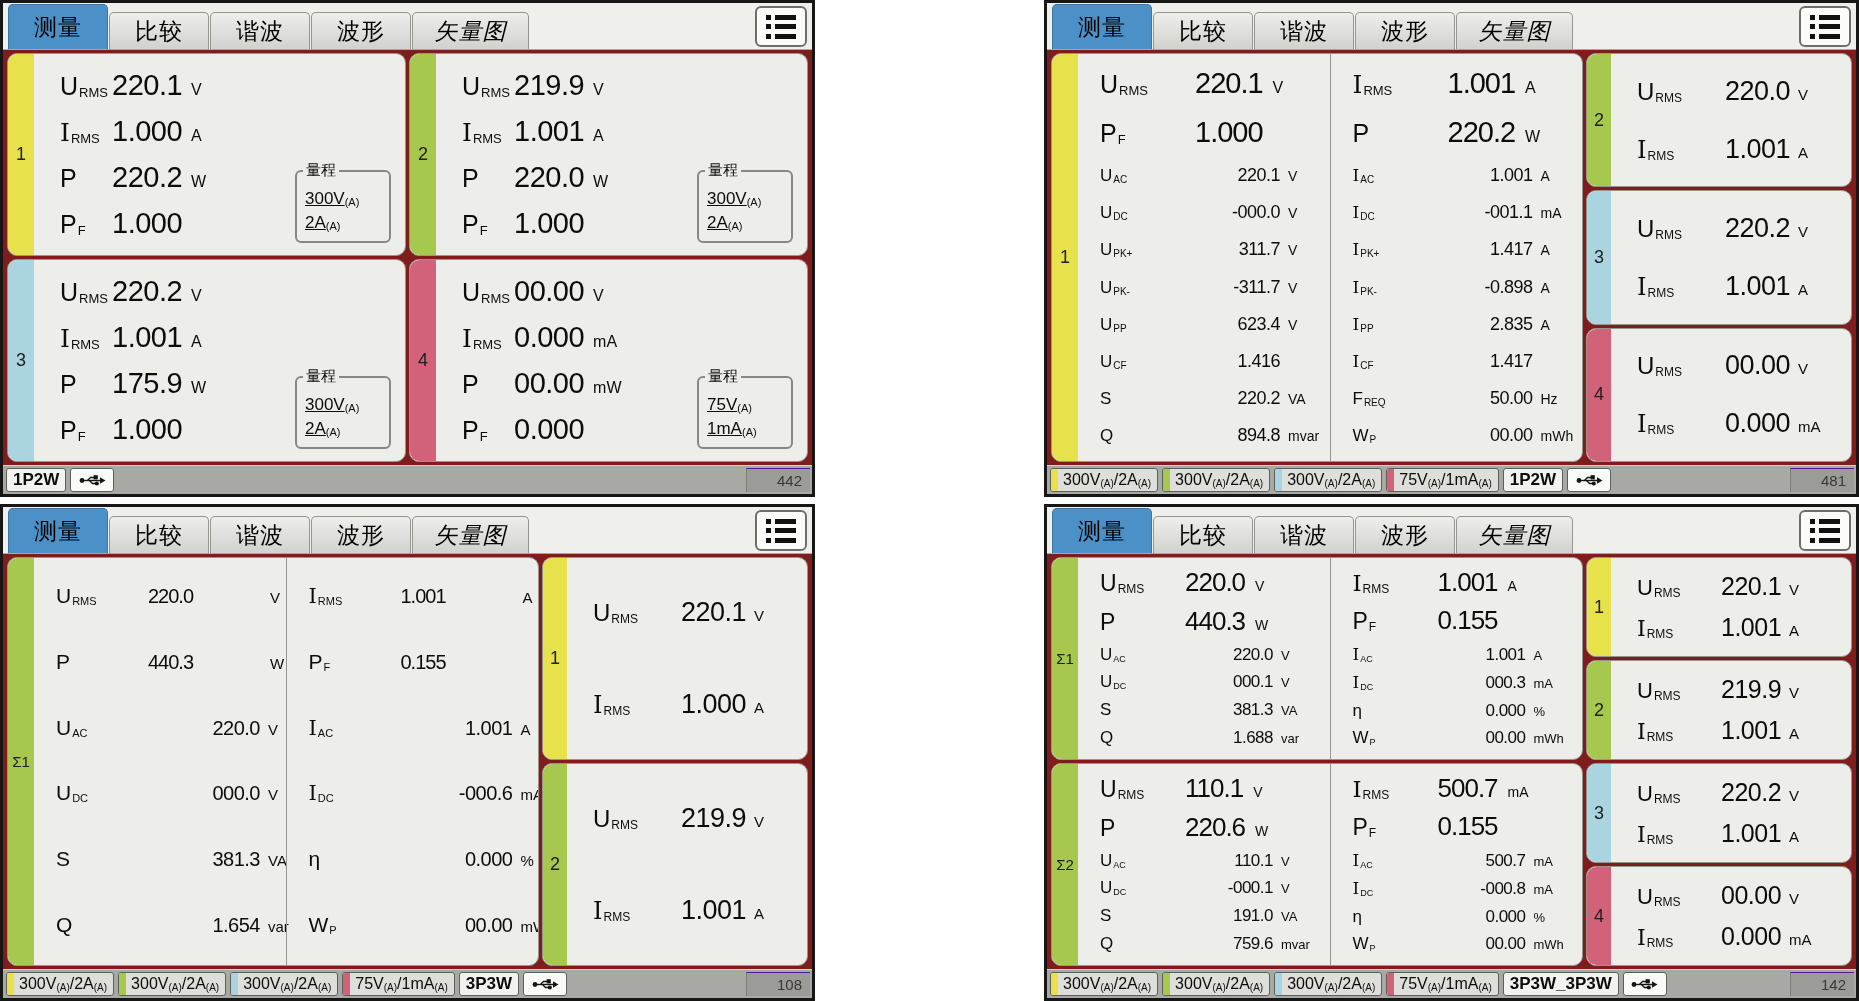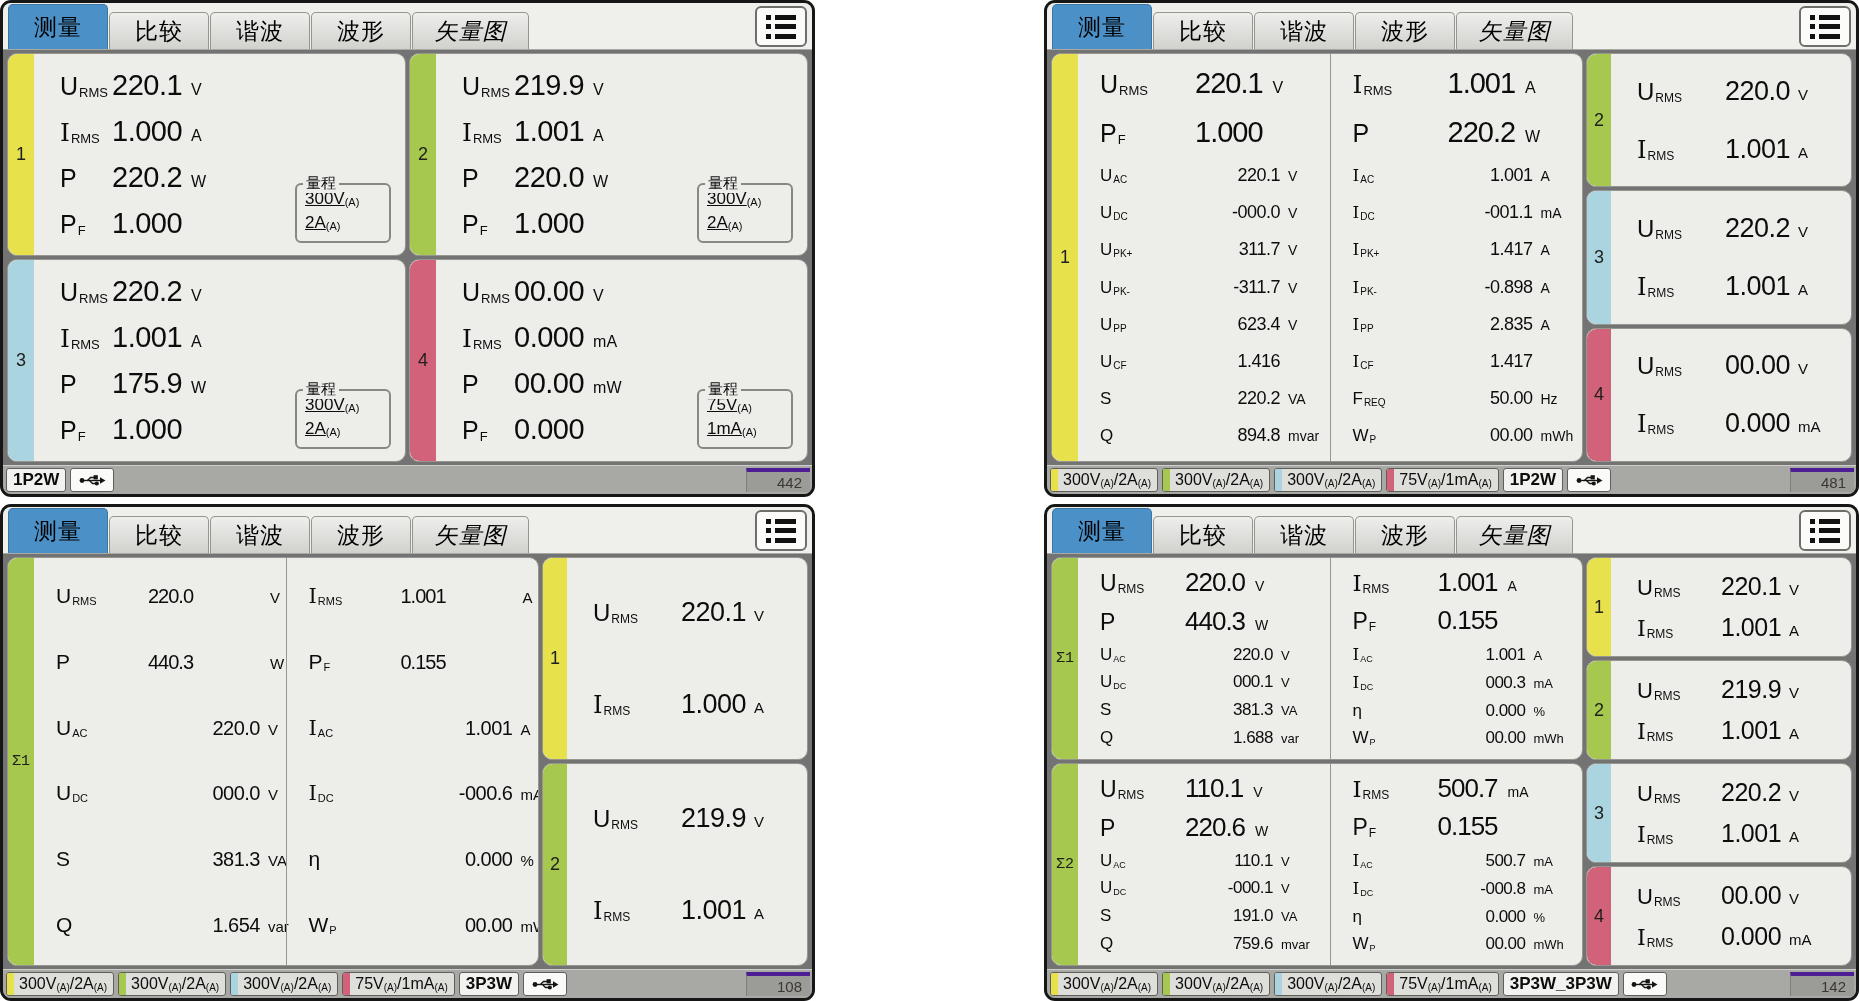--- a/index.html
+++ b/index.html
@@ -1,18 +1,18 @@
 <!DOCTYPE html>
 <html><head>
 <meta charset="utf-8">
 <style>
   html,body{margin:0;padding:0;background:#ffffff;}
   body{width:1859px;height:1001px;position:relative;font-family:"Liberation Sans","DejaVu Sans",sans-serif;color:#0c0c0c;}
   #app{position:absolute;inset:0;}
-  .screen{position:absolute;width:815px;height:497px;background:#737373;border:3px solid #161616;border-radius:11px;box-sizing:border-box;display:flex;flex-direction:column;overflow:hidden;}
+  .screen{position:absolute;width:815px;height:497px;background:#7f1d1d;border:3px solid #161616;border-radius:0;box-sizing:border-box;display:flex;flex-direction:column;overflow:hidden;}
   .pos0{left:0;top:0}.pos1{left:1044px;top:0}.pos2{left:0;top:504px}.pos3{left:1044px;top:504px}
 
   
   .tabbar{flex:0 0 47px;background:#efefec;border-bottom:1px solid #a9a9a4;display:flex;align-items:flex-end;padding-left:5px;position:relative;box-sizing:border-box;}
   .tab{height:37px;width:100px;display:flex;align-items:center;justify-content:center;font-size:23px;letter-spacing:1px;color:#000;background:linear-gradient(#eeeeec,#d1d1ce);border:1px solid #96968f;border-bottom:none;border-radius:5px 5px 0 0;margin-right:1px;box-sizing:border-box;cursor:pointer;}
   .tab.wide{width:117px;font-style:italic;}
   .tab.active{height:45px;background:#4b90c7;border-color:#3c76a5;}
   .menu-btn{position:absolute;right:5px;top:3px;width:52px;height:41px;background:#fbfbfa;border:2px solid #6e6e6a;border-radius:6px;display:flex;align-items:center;justify-content:center;box-sizing:border-box;cursor:pointer;}
   .mi{width:30px;height:24px;display:flex;flex-direction:column;justify-content:space-between;}
   .mi-row{display:flex;gap:4px;height:5px;}
@@ -23,21 +23,21 @@
   .content{flex:1;min-height:0;box-sizing:border-box;}
   .layout-quad .content{display:grid;grid-template-columns:1fr 1fr;grid-template-rows:1fr 1fr;gap:3px;padding:3px 4px;}
   .layout-split .content{display:flex;gap:3px;padding:3px 4px;}
   .bigcol{flex:1;display:flex;flex-direction:column;gap:3px;min-width:0;}
   .sidecol{flex:0 0 266px;display:flex;flex-direction:column;gap:3px;}
   .panel{position:relative;background:#ededea;border:1px solid #96968f;border-radius:10px;overflow:hidden;box-sizing:border-box;}
   .sidepanel,.bigpanel{flex:1;min-height:0;}
   .stripe{position:absolute;left:0;top:0;bottom:0;width:26px;border-radius:9px 0 0 9px;display:flex;align-items:center;justify-content:center;}
   .sidepanel .stripe{width:24px;}
   .chnum{font-size:18px;color:#20201d;}
-  .chnum.sigma{font-size:15px;font-family:Liberation Mono, monospace;}
+  .chnum.sigma{font-size:15px;}
   .c-yellow{background:#e7e24c}.c-green{background:#a6c84f}.c-blue{background:#aad5e0}.c-red{background:#d2617a}
 
   .rows{position:absolute;left:26px;top:0;right:0;bottom:0;display:flex;flex-direction:column;justify-content:space-around;}
   .quadrows{padding:8px 10px 8px 26px;}
   .siderows{padding:8px 10px 8px 26px;left:24px;}
   .cols{position:absolute;left:26px;top:0;right:0;bottom:0;display:flex;}
   .bcol{flex:1;display:flex;flex-direction:column;justify-content:space-around;padding:5px 0 7px 22px;min-width:0;}
   .bcol + .bcol{border-left:1px solid #96968f;}
 
   .mrow{display:flex;align-items:baseline;white-space:nowrap;}
@@ -78,34 +78,34 @@
 
   
   .srow .ml{flex:0 0 88px;font-size:24px;}
   .srow .ml sub{font-size:12px;}
   .srow .mv{font-size:27px;}
   .srow .mu{font-size:15px;margin-left:8px;}
   .stack2 .srow .ml{flex:0 0 84px;font-size:22px;}
   .stack2 .srow .mv{font-size:25px;}
 
   
-  .rangebox{position:absolute;right:14px;bottom:12px;width:96px;border:2px solid #888882;border-radius:6px;padding:2px 8px 5px 8px;box-sizing:border-box;background:transparent;}
+  .rangebox{position:absolute;right:14px;bottom:12px;width:96px;border:2px solid #888882;border-radius:6px;padding:15px 8px 5px 8px;box-sizing:border-box;background:transparent;}
   .rtitle{position:absolute;top:-11px;left:6px;background:#ededea;padding:0 3px;font-size:15px;}
   .rline{font-size:17px;line-height:1.45;text-decoration:underline;}
   .rline sub{font-size:11px;vertical-align:baseline;position:relative;top:2px;}
 
   
   .statusbar{flex:0 0 29px;background:#a8a8a4;border-top:1px solid #cfcfcb;display:flex;align-items:center;gap:4px;padding:0 3px;position:relative;box-sizing:border-box;}
   .chip{height:24px;background:#dededa;border:1px solid #5e5e5a;border-radius:3px;display:flex;align-items:center;padding:0 6px 0 0;box-sizing:border-box;}
   .chip-color{width:7px;align-self:stretch;margin-right:5px;border-radius:2px 0 0 2px;}
   .chip-text{font-size:16px;white-space:nowrap;text-align:right;}
   .chip-text sub{font-size:10px;vertical-align:baseline;position:relative;top:2px;}
   .wiring-chip{height:24px;background:#f2f2f0;border:1px solid #5e5e5a;border-radius:3px;padding:0 6px;font-size:17px;font-weight:600;display:flex;align-items:center;box-sizing:border-box;white-space:nowrap;}
   .usb-chip{height:24px;width:44px;background:#fafaf8;border:1px solid #5e5e5a;border-radius:3px;display:flex;align-items:center;justify-content:center;box-sizing:border-box;}
-  .counter{position:absolute;right:2px;top:2px;width:64px;height:24px;background:#9b9b97;border-top:4px solid #4c1d95;border-left:1px solid #7e7e7a;display:flex;align-items:center;justify-content:flex-end;padding-right:8px;font-size:15px;color:#3a3734;box-sizing:border-box;}
+  .counter{position:absolute;right:2px;top:2px;width:64px;height:24px;background:#9b9b97;border-top:1px solid #4c1d95;border-left:1px solid #7e7e7a;display:flex;align-items:center;justify-content:flex-end;padding-right:8px;font-size:15px;color:#3a3734;box-sizing:border-box;}
 </style>
 </head>
 <body>
 
 <div id="app">
     <div class="screen layout-quad pos0">
       <div class="tabbar">
         <div class="tab active">测量</div>
         <div class="tab">比较</div>
         <div class="tab">谐波</div>

